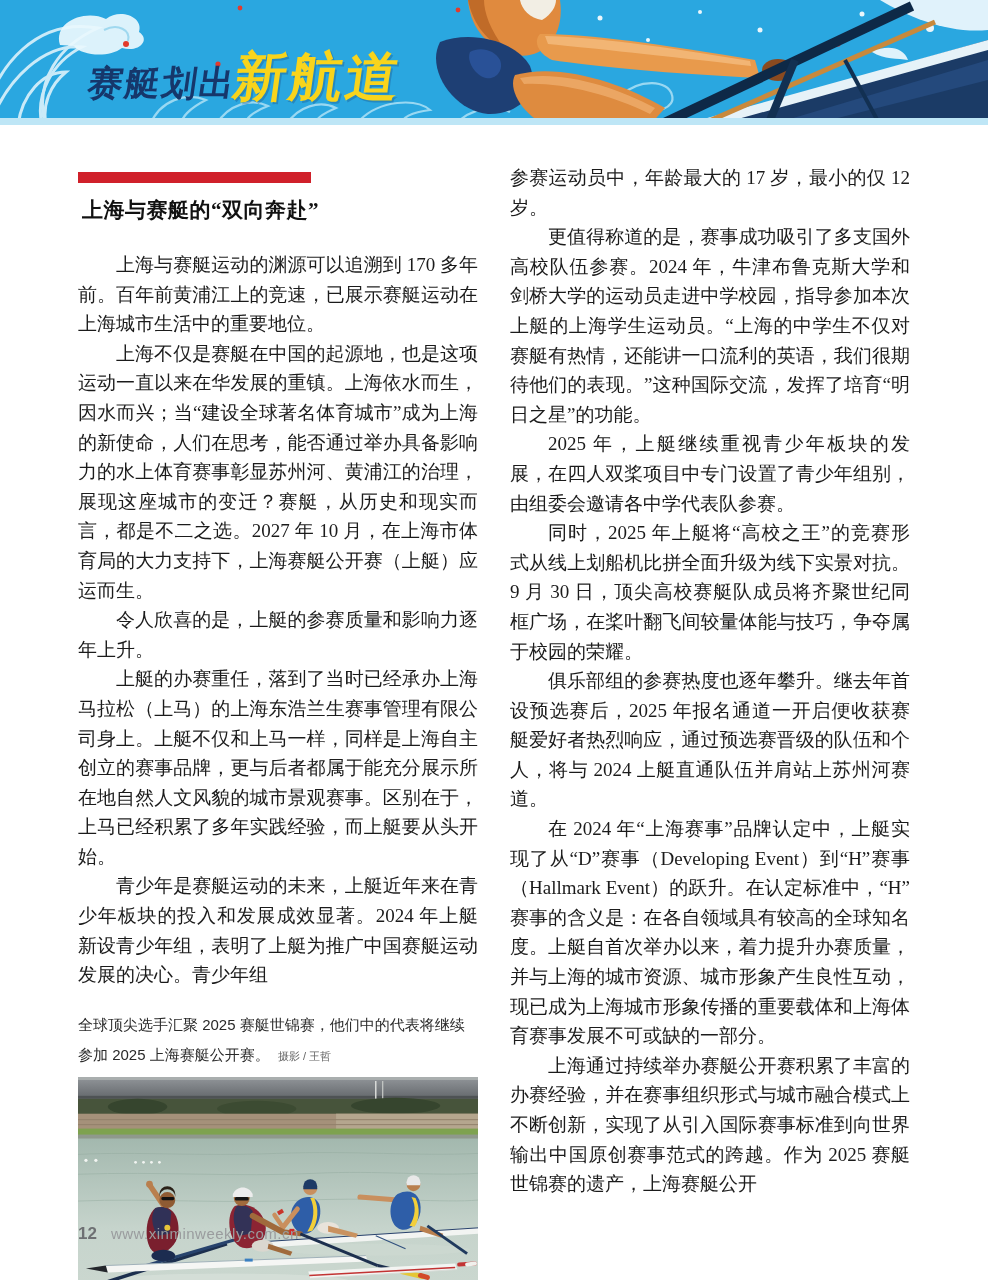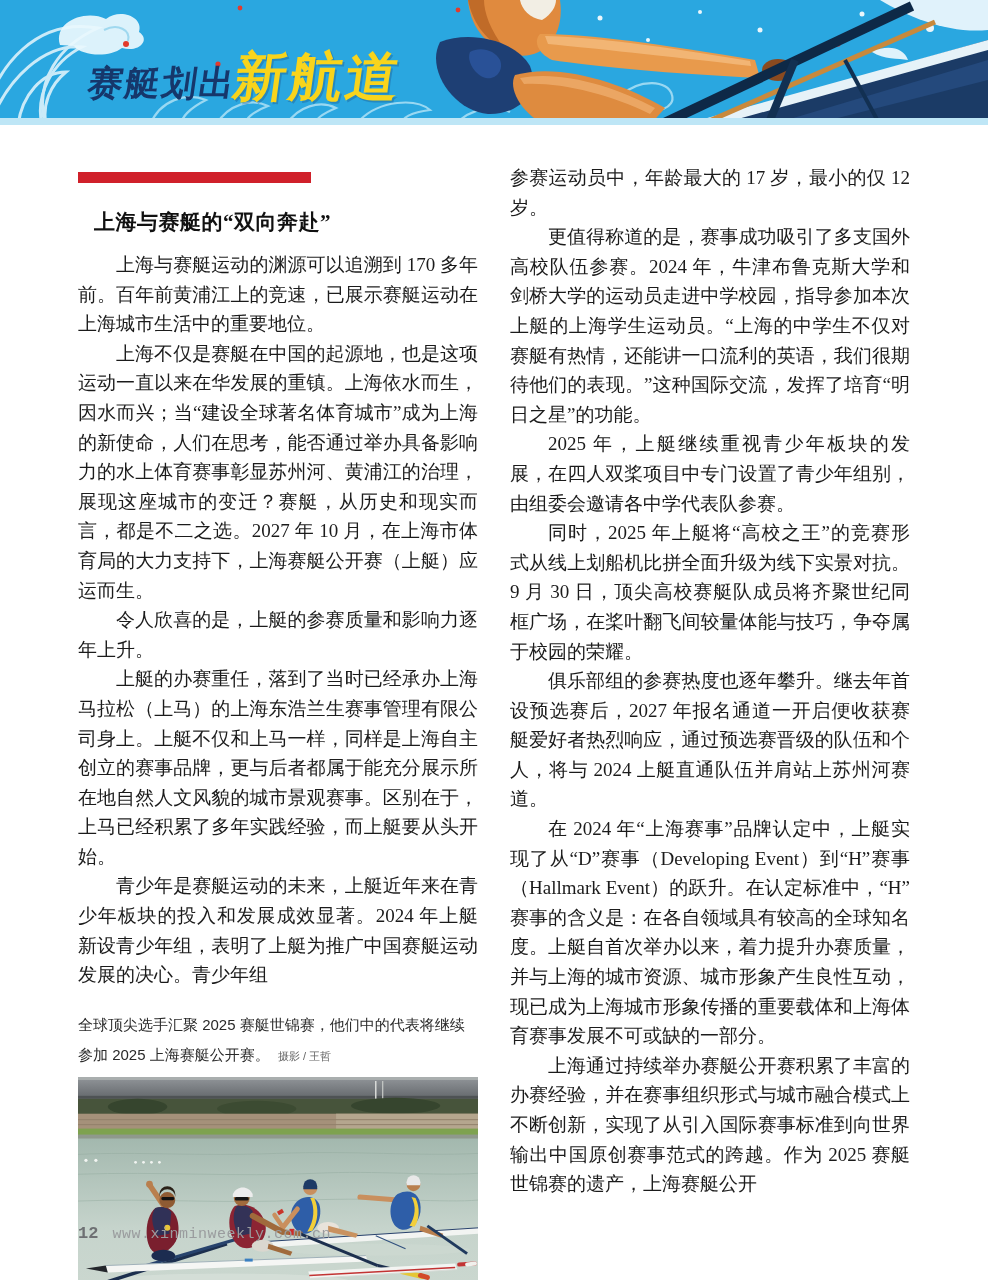--- a/index.html
+++ b/index.html
@@ -10,35 +10,35 @@
   .masthead svg{display:block;}
   .masthead-title{position:absolute;left:0;top:0;width:988px;height:125px;pointer-events:none;}
   .t-navy{position:absolute;left:88px;top:60px;font-family:"Liberation Sans","DejaVu Sans",sans-serif;
           font-weight:900;font-size:35px;letter-spacing:2px;color:#16376B;
           transform:skewX(-8deg);white-space:nowrap;}
   .t-yellow{position:absolute;left:234px;top:42px;font-family:"Liberation Sans","DejaVu Sans",sans-serif;
           font-weight:900;font-size:53px;letter-spacing:3px;color:#F8D41C;
           transform:skewX(-8deg);white-space:nowrap;text-shadow:2px 2px 0 rgba(21,56,110,.28);}
   
   .rule{position:absolute;left:78px;top:172px;width:233px;height:11px;background:#D0202A;}
-  .heading{position:absolute;left:78px;top:192px;width:400px;margin:16px;
+  .heading{position:absolute;left:78px;top:192px;width:400px;margin:4px;
            font-size:21px;font-weight:bold;color:#111;letter-spacing:.5px;}
   .col{position:absolute;width:400px;font-size:19px;line-height:29.6px;color:#1B1B1B;
        text-align:justify;}
   .col p{margin:0;text-indent:2em;}
   .col p.noindent{text-indent:0;}
   .col-left{left:78px;top:250px;}
   .col-right{left:510px;top:163px;}
   .caption{margin-top:20px;font-family:"Liberation Sans","DejaVu Sans",sans-serif;
            font-size:15px;line-height:30px;color:#2A2A2A;text-align:left;text-indent:0;}
   .credit{font-size:11px;color:#666;margin-left:4px;}
   .photo{display:block;margin-top:6px;width:400px;height:262px;}
   
   .footer{position:absolute;left:78px;top:1224px;display:flex;align-items:baseline;gap:14px;
-          font-family:Liberation Mono, monospace;}
+          font-family:Liberation Sans, sans-serif;}
   .pnum{font-size:17px;font-weight:bold;color:#6E7073;}
   .purl{font-size:15px;color:#9A9C9E;letter-spacing:.5px;}
 </style>
 </head>
 <body>
 
 <div class="page">
 
   <header class="masthead">
     <svg width="988" height="125" viewBox="0 0 988 125" aria-hidden="true">
@@ -248,21 +248,21 @@
         <line x1="392" y1="189" x2="400" y2="188" stroke="#F0F0EC" stroke-width="4" stroke-linecap="round"></line>
       </g>
     </svg>
   </div>
 
   <div class="col col-right">
     <p class="noindent">参赛运动员中，年龄最大的 17 岁，最小的仅 12 岁。</p>
     <p>更值得称道的是，赛事成功吸引了多支国外高校队伍参赛。2024 年，牛津布鲁克斯大学和剑桥大学的运动员走进中学校园，指导参加本次上艇的上海学生运动员。“上海的中学生不仅对赛艇有热情，还能讲一口流利的英语，我们很期待他们的表现。”这种国际交流，发挥了培育“明日之星”的功能。</p>
     <p>2025 年，上艇继续重视青少年板块的发展，在四人双桨项目中专门设置了青少年组别，由组委会邀请各中学代表队参赛。</p>
     <p>同时，2025 年上艇将“高校之王”的竞赛形式从线上划船机比拼全面升级为线下实景对抗。9 月 30 日，顶尖高校赛艇队成员将齐聚世纪同框广场，在桨叶翻飞间较量体能与技巧，争夺属于校园的荣耀。</p>
-    <p>俱乐部组的参赛热度也逐年攀升。继去年首设预选赛后，2027 年报名通道一开启便收获赛艇爱好者热烈响应，通过预选赛晋级的队伍和个人，将与 2024 上艇直通队伍并肩站上苏州河赛道。</p>
+    <p>俱乐部组的参赛热度也逐年攀升。继去年首设预选赛后，2025 年报名通道一开启便收获赛艇爱好者热烈响应，通过预选赛晋级的队伍和个人，将与 2024 上艇直通队伍并肩站上苏州河赛道。</p>
     <p>在 2024 年“上海赛事”品牌认定中，上艇实现了从“D”赛事（Developing Event）到“H”赛事（Hallmark Event）的跃升。在认定标准中，“H”赛事的含义是：在各自领域具有较高的全球知名度。上艇自首次举办以来，着力提升办赛质量，并与上海的城市资源、城市形象产生良性互动，现已成为上海城市形象传播的重要载体和上海体育赛事发展不可或缺的一部分。</p>
     <p>上海通过持续举办赛艇公开赛积累了丰富的办赛经验，并在赛事组织形式与城市融合模式上不断创新，实现了从引入国际赛事标准到向世界输出中国原创赛事范式的跨越。作为 2025 赛艇世锦赛的遗产，上海赛艇公开</p>
   </div>
 
   <footer class="footer">
     <span class="pnum">12</span>
     <span class="purl">www.xinminweekly.com.cn</span>
   </footer>
 
 </div>

